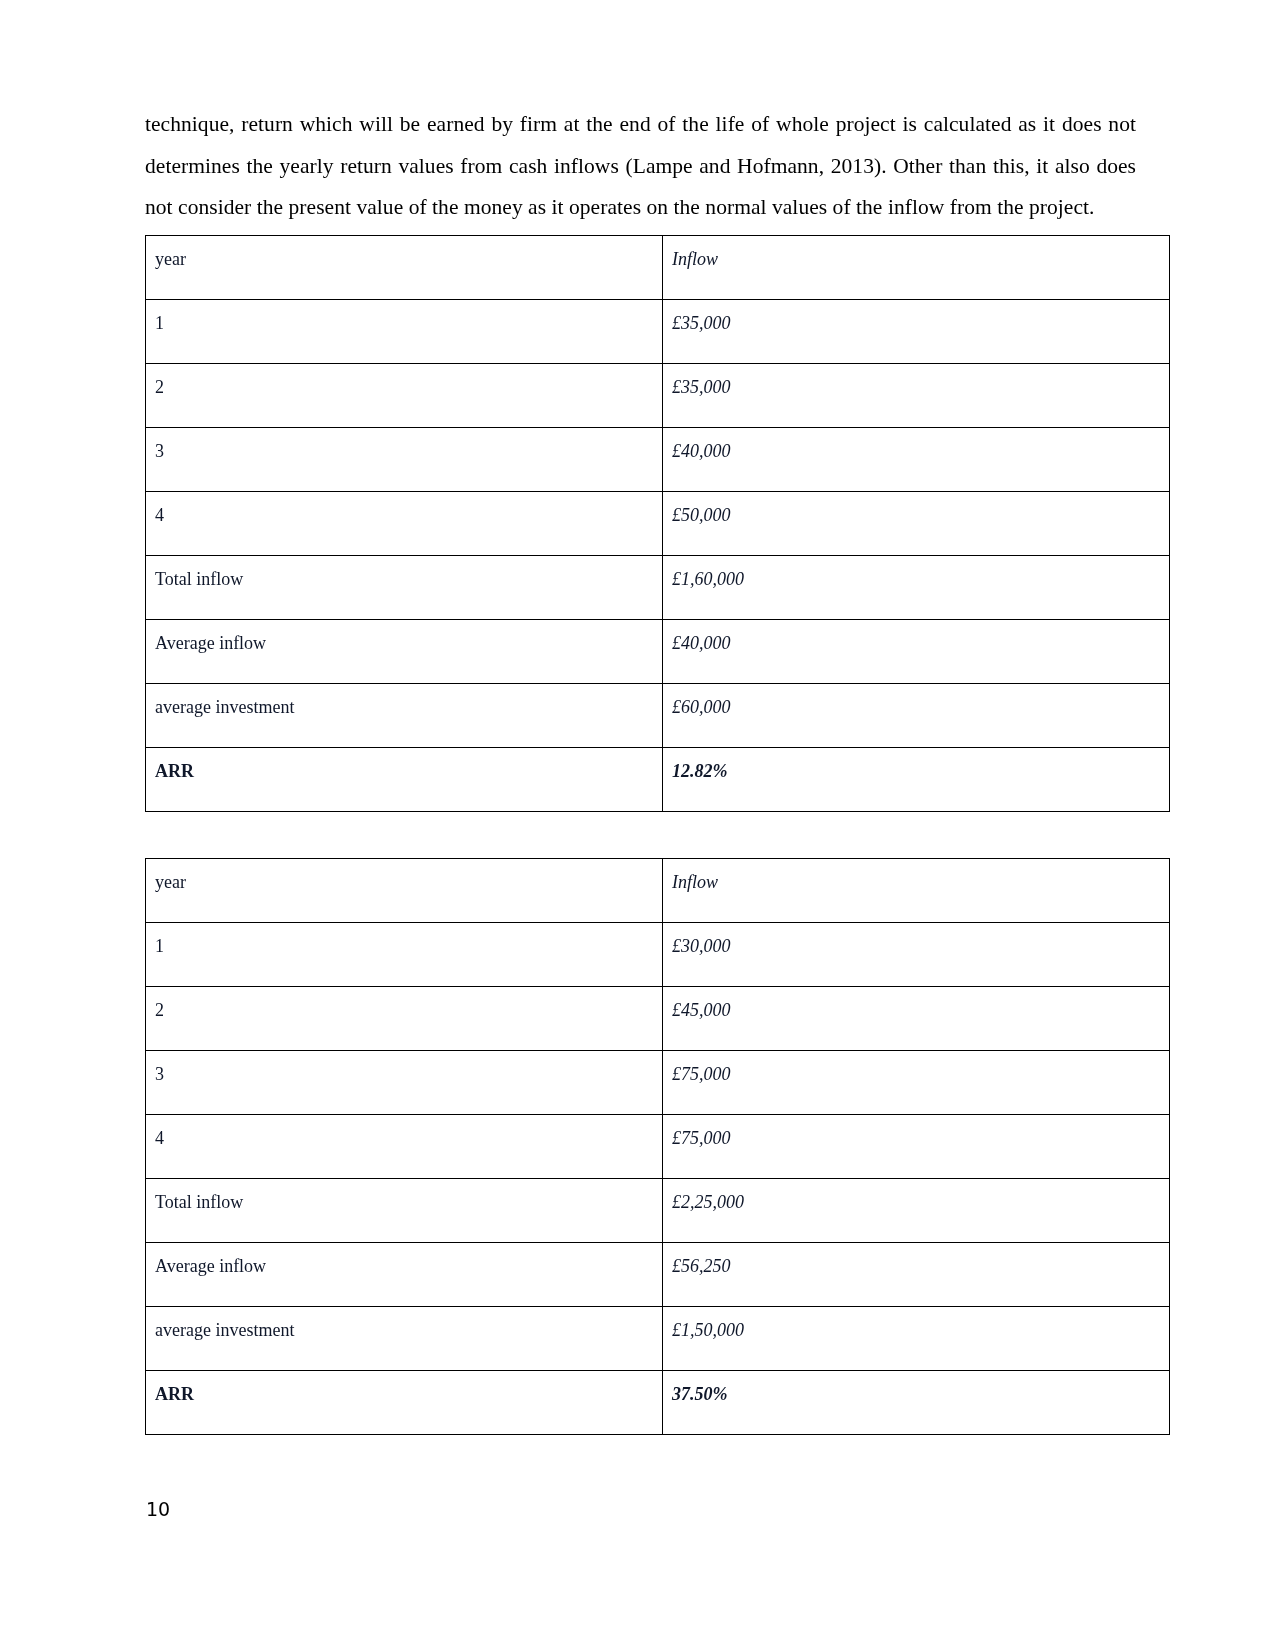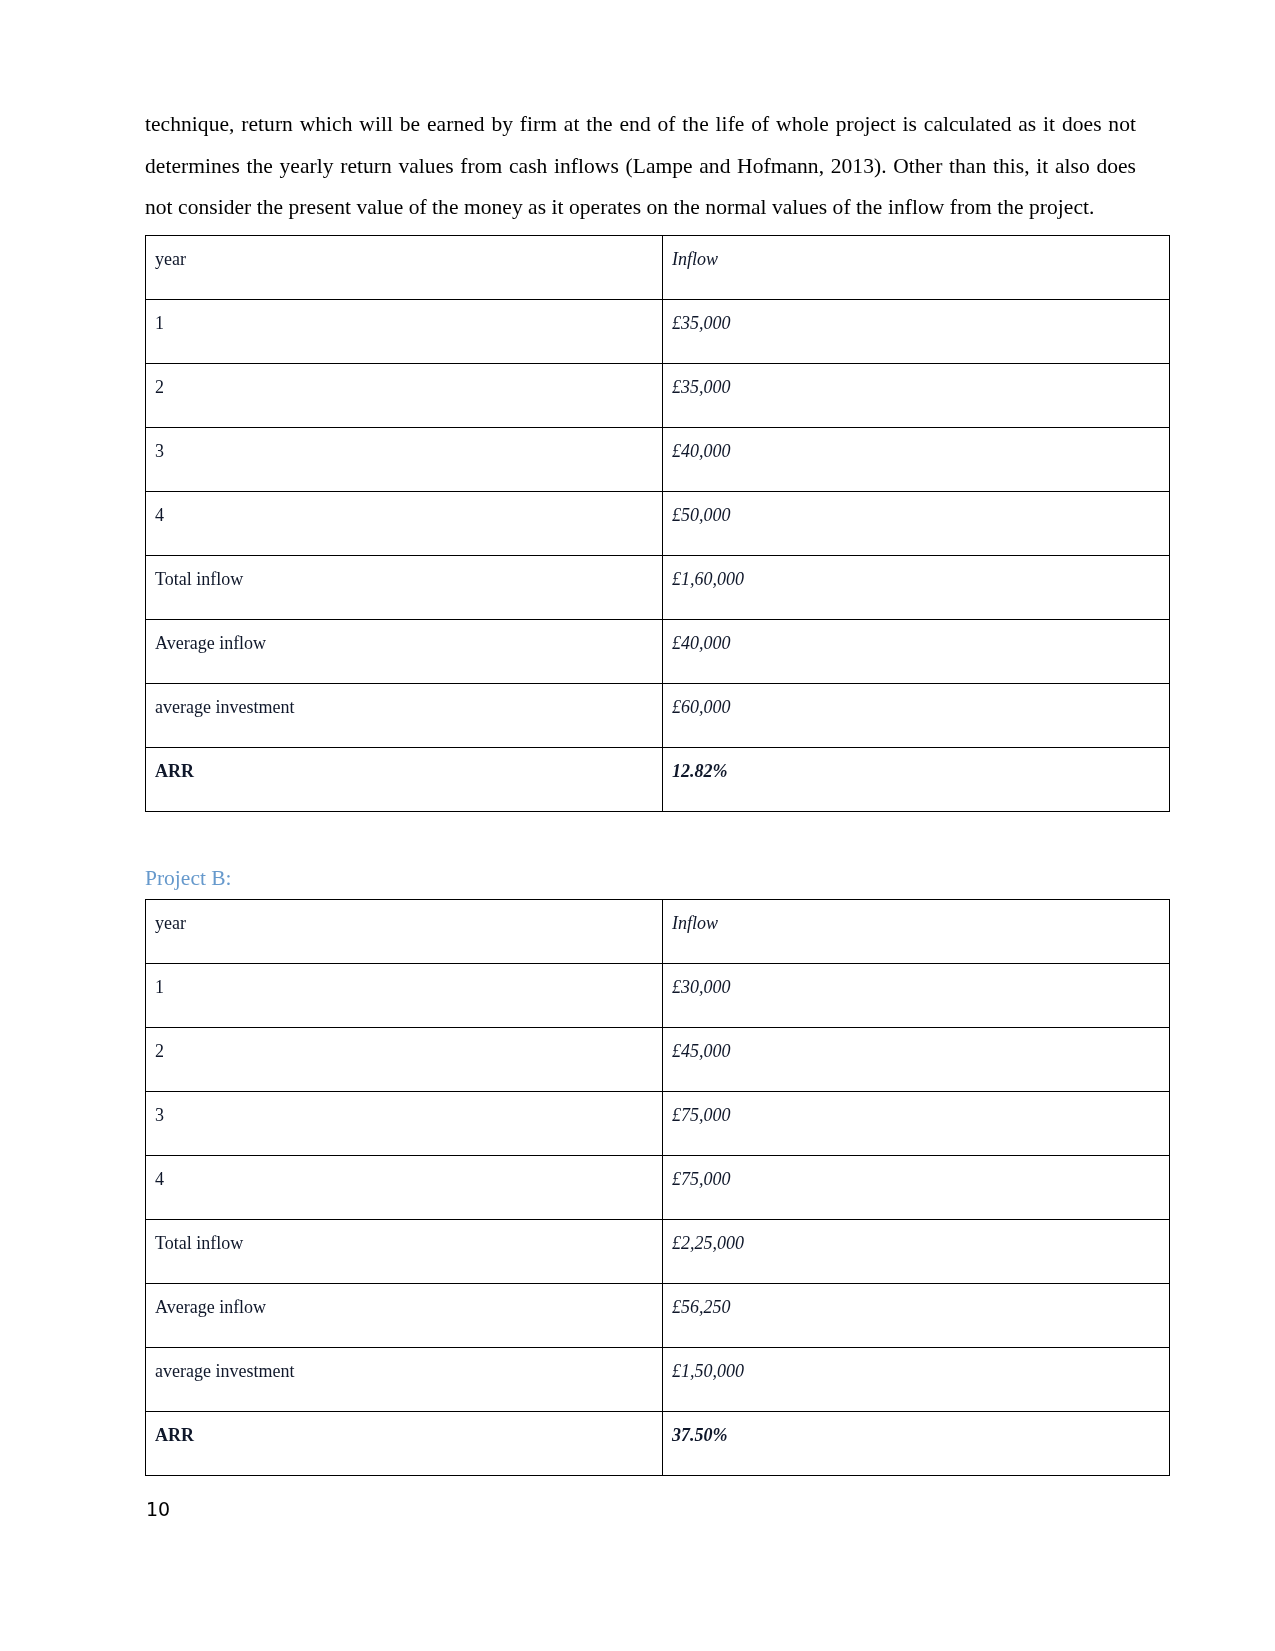--- a/index.html
+++ b/index.html
@@ -135,21 +135,20 @@
         </tr>
         <tr class="row-emphasis">
           <td class="col-label">ARR</td>
           <td class="col-value">12.82%</td>
         </tr>
       </tbody>
     </table>
 
     <div class="table-gap-a"></div>
 
-    <div class="section-caption">Project B:</div>
 
     <table class="data-table">
       <tbody>
         <tr>
           <td class="col-label">year</td>
           <td class="col-value">Inflow</td>
         </tr>
         <tr>
           <td class="col-label">1</td>
           <td class="col-value">£30,000</td>

